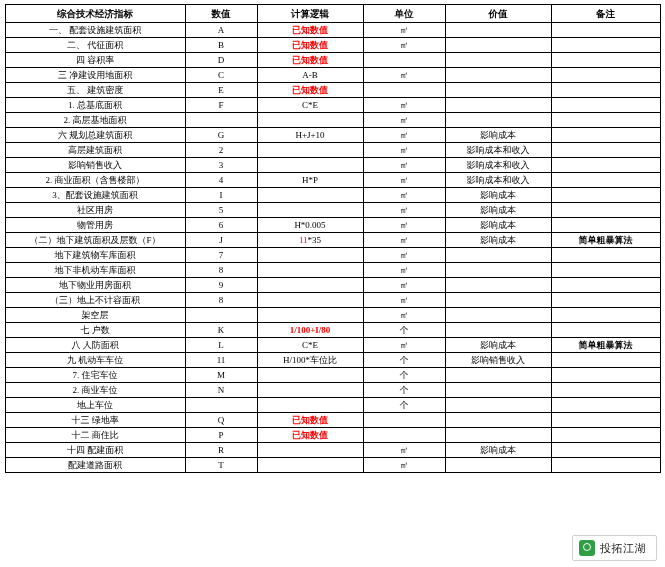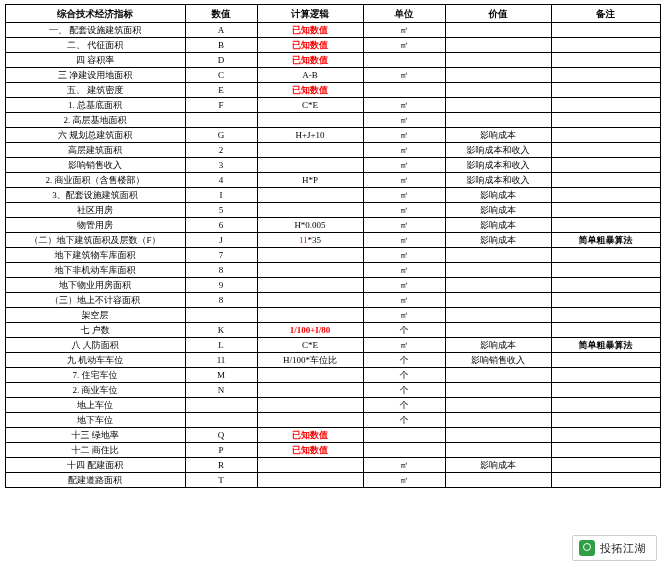--- a/index.html
+++ b/index.html
@@ -320,28 +320,20 @@
       </tr>
       <tr>
         <td class="indent-label">地上车位</td>
         <td class=""></td>
         <td></td>
         <td class="unit">个</td>
         <td class=""></td>
         <td class="bold"></td>
       </tr>
       <tr>
-        <td class="indent-label">地下车位</td>
-        <td class=""></td>
-        <td></td>
-        <td class="unit">个</td>
-        <td class=""></td>
-        <td class="bold"></td>
-      </tr>
-      <tr>
         <td class="indent-label">十三   绿地率</td>
         <td class="">Q</td>
         <td class="red bold">已知数值</td>
         <td class="unit"></td>
         <td class=""></td>
         <td class="bold"></td>
       </tr>
       <tr>
         <td class="indent-label">十二   商住比</td>
         <td class="">P</td>

